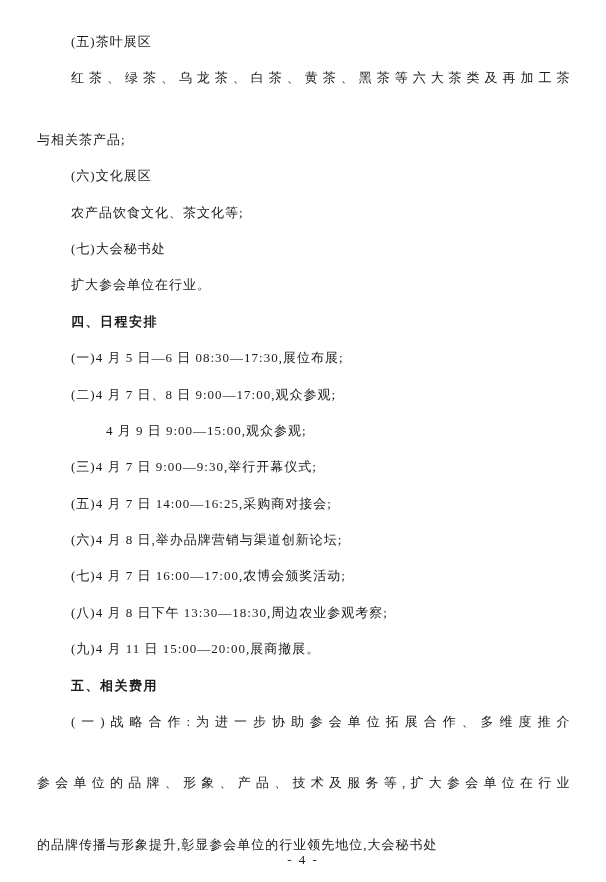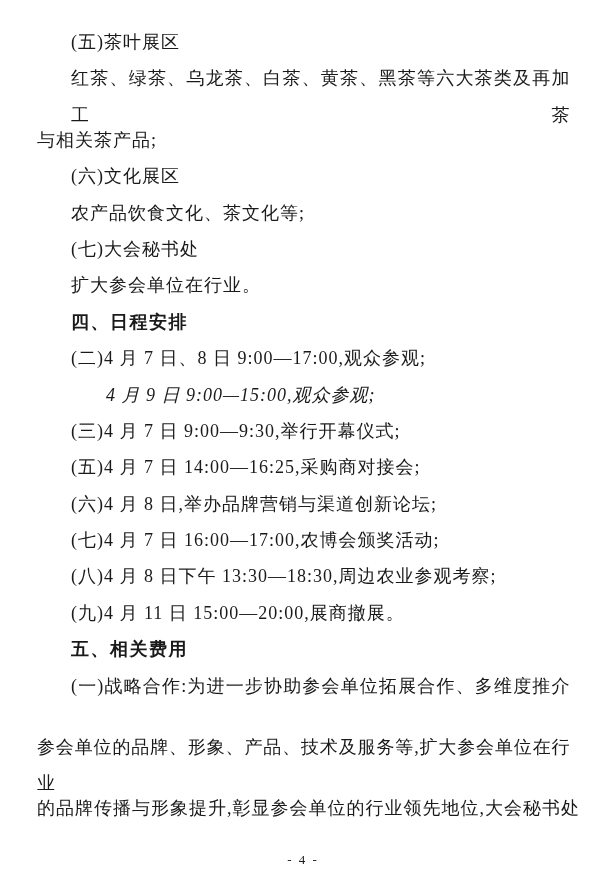--- a/index.html
+++ b/index.html
@@ -20,30 +20,30 @@
     inset: 0;
     background: #ffffff;
   }
   .doc {
     position: absolute;
     top: 24px;
     left: 37px;
     right: 36px;
   }
   .line {
-    font-size: 18px;
+    font-size: 13px;
     line-height: 36.4px;
     height: 36.4px;
     letter-spacing: 1px;
     white-space: nowrap;
     overflow: visible;
   }
   .line.p0 { padding-left: 0; margin-top: 25px; }
   .line.p2 { padding-left: 34px; }
-  .line.p4 { padding-left: 69px; font-style: italic; }
+  .line.p4 { padding-left: 69px; }
   .line.h {
     font-family: "Liberation Sans", "DejaVu Sans", sans-serif;
     font-weight: 700;
     letter-spacing: 1.5px;
   }
   .line.j {
     white-space: normal;
     text-align: justify;
     text-align-last: justify;
     text-justify: inter-character;
@@ -67,20 +67,21 @@
 <div class="page">
   <div class="doc">
       <div class="line p2">(五)茶叶展区</div>
       <div class="line p2 j">红茶、绿茶、乌龙茶、白茶、黄茶、黑茶等六大茶类及再加工茶</div>
       <div class="line p0">与相关茶产品;</div>
       <div class="line p2">(六)文化展区</div>
       <div class="line p2">农产品饮食文化、茶文化等;</div>
       <div class="line p2">(七)大会秘书处</div>
       <div class="line p2">扩大参会单位在行业。</div>
       <div class="line p2 h">四、日程安排</div>
+      <div class="line p2">(一)4 月 5 日—6 日 08:30—17:30,展位布展;</div>
       <div class="line p2">(二)4 月 7 日、8 日 9:00—17:00,观众参观;</div>
       <div class="line p4">4 月 9 日 9:00—15:00,观众参观;</div>
       <div class="line p2">(三)4 月 7 日 9:00—9:30,举行开幕仪式;</div>
       <div class="line p2">(五)4 月 7 日 14:00—16:25,采购商对接会;</div>
       <div class="line p2">(六)4 月 8 日,举办品牌营销与渠道创新论坛;</div>
       <div class="line p2">(七)4 月 7 日 16:00—17:00,农博会颁奖活动;</div>
       <div class="line p2">(八)4 月 8 日下午 13:30—18:30,周边农业参观考察;</div>
       <div class="line p2">(九)4 月 11 日 15:00—20:00,展商撤展。</div>
       <div class="line p2 h">五、相关费用</div>
       <div class="line p2 j">(一)战略合作:为进一步协助参会单位拓展合作、多维度推介</div>

